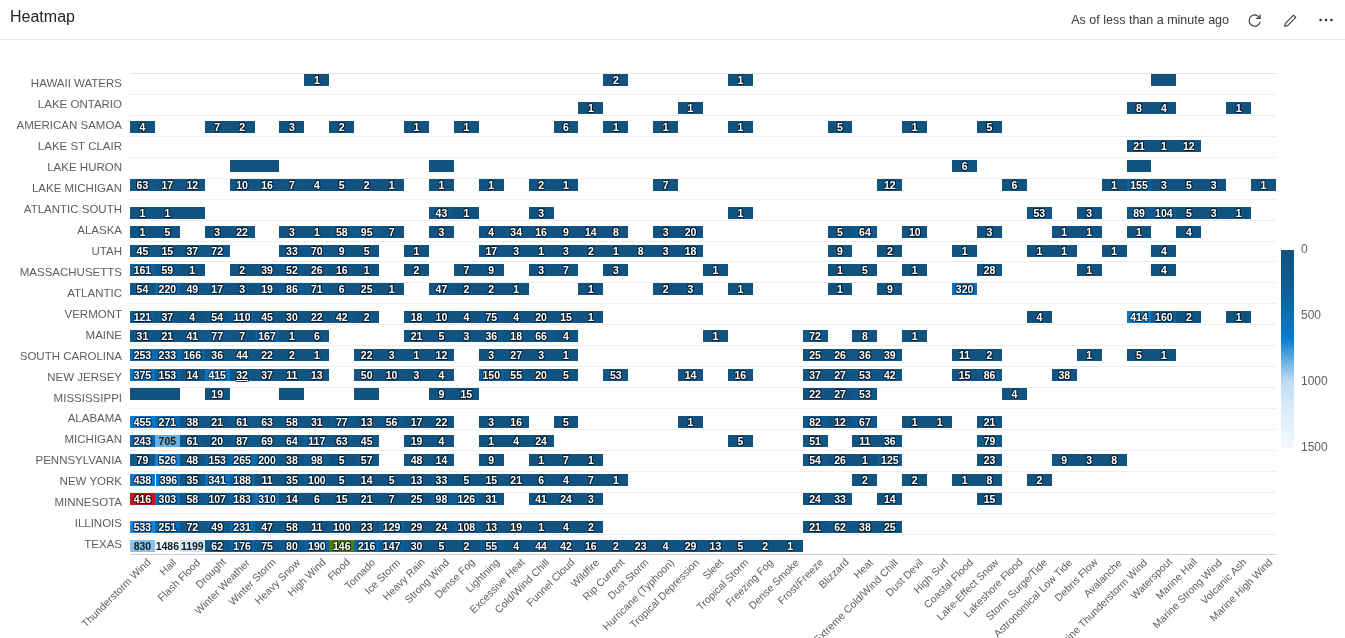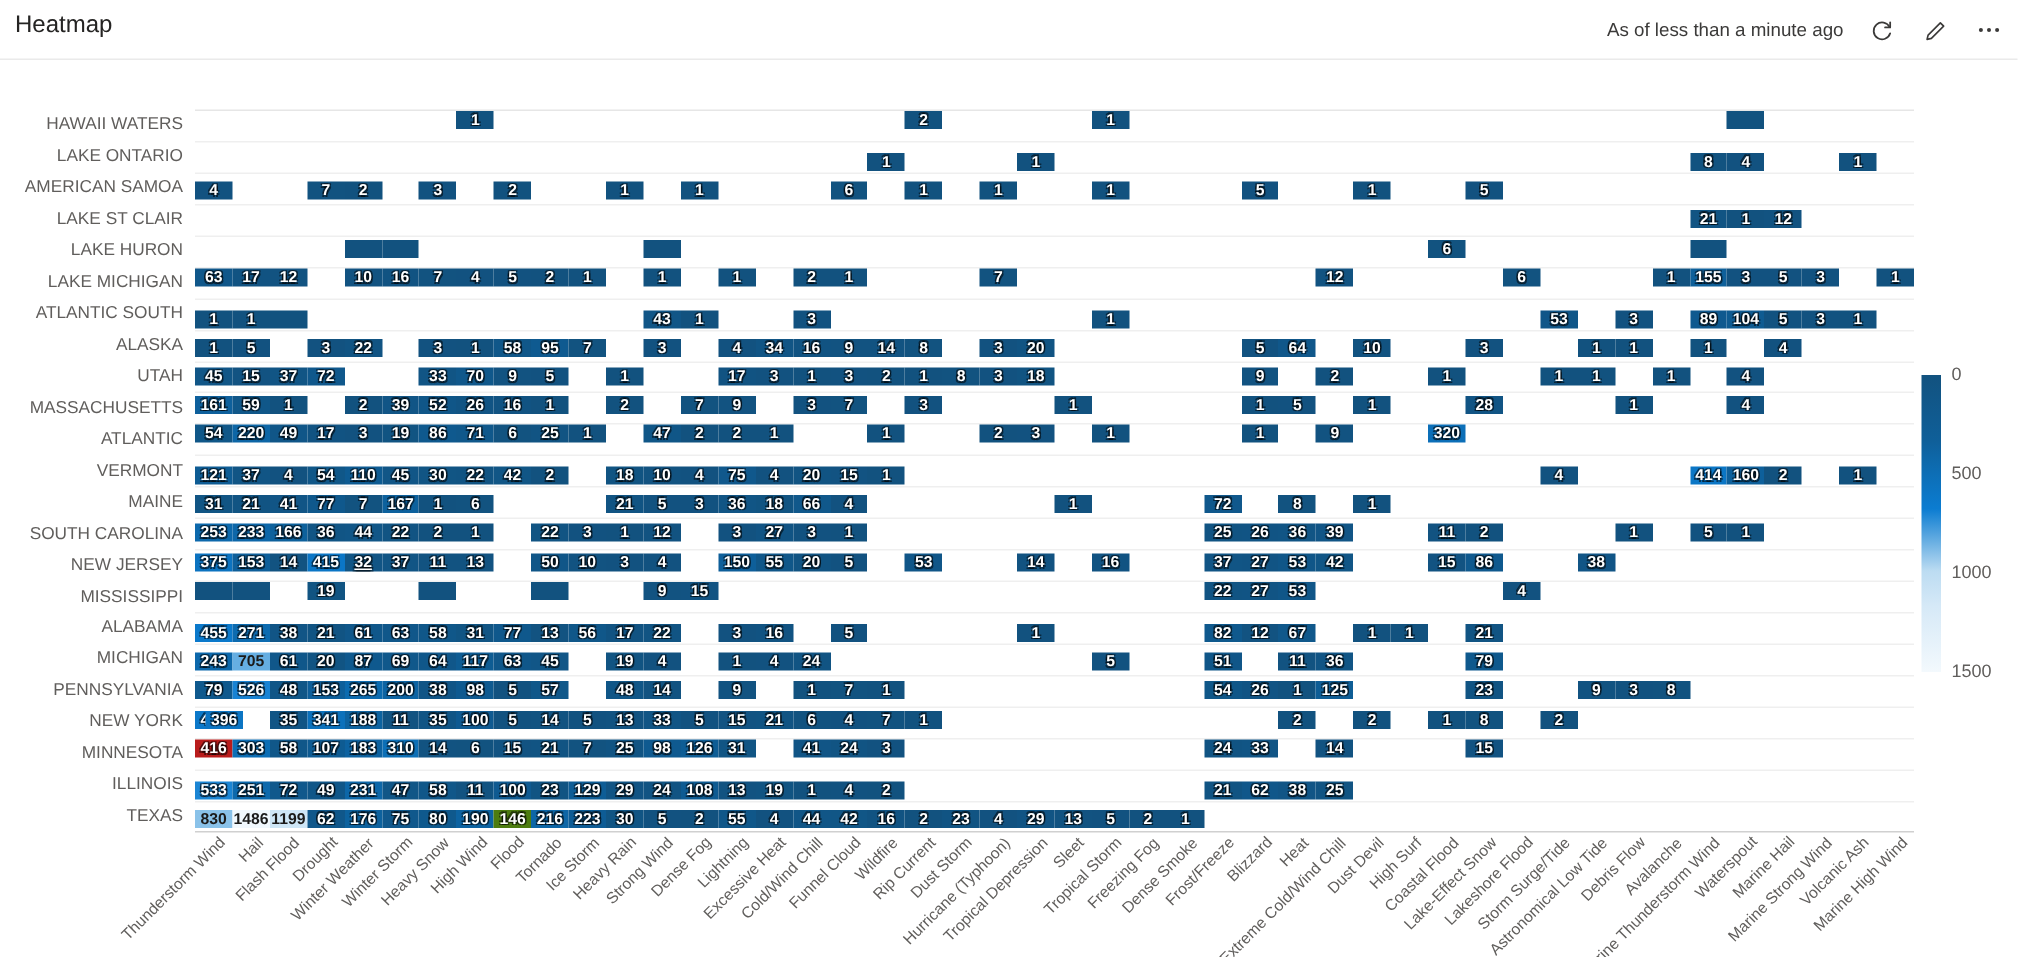--- a/index.html
+++ b/index.html
@@ -548,21 +548,21 @@
         <div class="cell" style="left: 697.565px; width: 24.913px; top: 3px; background: rgb(17, 84, 132);">26</div>
         <div class="cell" style="left: 722.478px; width: 24.913px; top: 3px; background: rgb(18, 82, 127);">1</div>
         <div class="cell" style="left: 747.391px; width: 24.913px; top: 3px; background: rgb(14, 93, 149);">125</div>
         <div class="cell" style="left: 847.043px; width: 24.913px; top: 3px; background: rgb(17, 84, 131);">23</div>
         <div class="cell" style="left: 921.783px; width: 24.913px; top: 3px; background: rgb(18, 83, 129);">9</div>
         <div class="cell" style="left: 946.696px; width: 24.913px; top: 3px; background: rgb(18, 82, 128);">3</div>
         <div class="cell" style="left: 971.609px; width: 24.913px; top: 3px; background: rgb(18, 83, 128);">8</div>
       </div>
       <div class="row">
         <div class="cell" style="left: 0px; width: 24.913px; top: 2px; background: rgb(11, 120, 201);">438</div>
-        <div class="cell" style="left: 7px; width: 24.913px; top: 2px; background: rgb(12, 117, 195);">396</div>
+        <div class="cell" style="left: 26px; width: 24.913px; top: 2px; background: rgb(12, 117, 195);">396</div>
         <div class="cell" style="left: 49.8261px; width: 24.913px; top: 2px; background: rgb(17, 85, 133);">35</div>
         <div class="cell" style="left: 74.7391px; width: 24.913px; top: 2px; background: rgb(12, 113, 187);">341</div>
         <div class="cell" style="left: 99.6522px; width: 24.913px; top: 2px; background: rgb(13, 99, 160);">188</div>
         <div class="cell" style="left: 124.565px; width: 24.913px; top: 2px; background: rgb(18, 83, 129);">11</div>
         <div class="cell" style="left: 149.478px; width: 24.913px; top: 2px; background: rgb(17, 85, 133);">35</div>
         <div class="cell" style="left: 174.391px; width: 24.913px; top: 2px; background: rgb(15, 90, 145);">100</div>
         <div class="cell" style="left: 199.304px; width: 24.913px; top: 2px; background: rgb(18, 82, 128);">5</div>
         <div class="cell" style="left: 224.217px; width: 24.913px; top: 2px; background: rgb(18, 83, 129);">14</div>
         <div class="cell" style="left: 249.13px; width: 24.913px; top: 2px; background: rgb(18, 82, 128);">5</div>
         <div class="cell" style="left: 274.043px; width: 24.913px; top: 2px; background: rgb(18, 83, 129);">13</div>
@@ -633,21 +633,21 @@
         <div class="cell dark-text" style="left: 0px; width: 24.913px; top: 5px; background: rgb(138, 194, 233);">830</div>
         <div class="cell dark-text" style="left: 24.913px; width: 24.913px; top: 5px; background: rgb(241, 248, 253);">1486</div>
         <div class="cell dark-text" style="left: 49.8261px; width: 24.913px; top: 5px; background: rgb(206, 230, 246);">1199</div>
         <div class="cell" style="left: 74.7391px; width: 24.913px; top: 5px; background: rgb(16, 87, 138);">62</div>
         <div class="cell" style="left: 99.6522px; width: 24.913px; top: 5px; background: rgb(13, 98, 158);">176</div>
         <div class="cell" style="left: 124.565px; width: 24.913px; top: 5px; background: rgb(16, 88, 140);">75</div>
         <div class="cell" style="left: 149.478px; width: 24.913px; top: 5px; background: rgb(15, 89, 141);">80</div>
         <div class="cell" style="left: 174.391px; width: 24.913px; top: 5px; background: rgb(13, 99, 161);">190</div>
         <div class="cell" style="left: 199.304px; width: 24.913px; top: 5px; background: #4d7c0f;">146</div>
         <div class="cell" style="left: 224.217px; width: 24.913px; top: 5px; background: rgb(13, 102, 166);">216</div>
-        <div class="cell" style="left: 249.13px; width: 24.913px; top: 5px; background: rgb(14, 92, 149);">223</div>
+        <div class="cell" style="left: 249.13px; width: 24.913px; top: 5px; background: rgb(14, 92, 149);">147</div>
         <div class="cell" style="left: 274.043px; width: 24.913px; top: 5px; background: rgb(17, 85, 132);">30</div>
         <div class="cell" style="left: 298.957px; width: 24.913px; top: 5px; background: rgb(18, 82, 128);">5</div>
         <div class="cell" style="left: 323.87px; width: 24.913px; top: 5px; background: rgb(18, 82, 127);">2</div>
         <div class="cell" style="left: 348.783px; width: 24.913px; top: 5px; background: rgb(16, 87, 137);">55</div>
         <div class="cell" style="left: 373.696px; width: 24.913px; top: 5px; background: rgb(18, 82, 128);">4</div>
         <div class="cell" style="left: 398.609px; width: 24.913px; top: 5px; background: rgb(17, 86, 135);">44</div>
         <div class="cell" style="left: 423.522px; width: 24.913px; top: 5px; background: rgb(17, 86, 134);">42</div>
         <div class="cell" style="left: 448.435px; width: 24.913px; top: 5px; background: rgb(17, 83, 130);">16</div>
         <div class="cell" style="left: 473.348px; width: 24.913px; top: 5px; background: rgb(18, 82, 127);">2</div>
         <div class="cell" style="left: 498.261px; width: 24.913px; top: 5px; background: rgb(17, 84, 131);">23</div>

